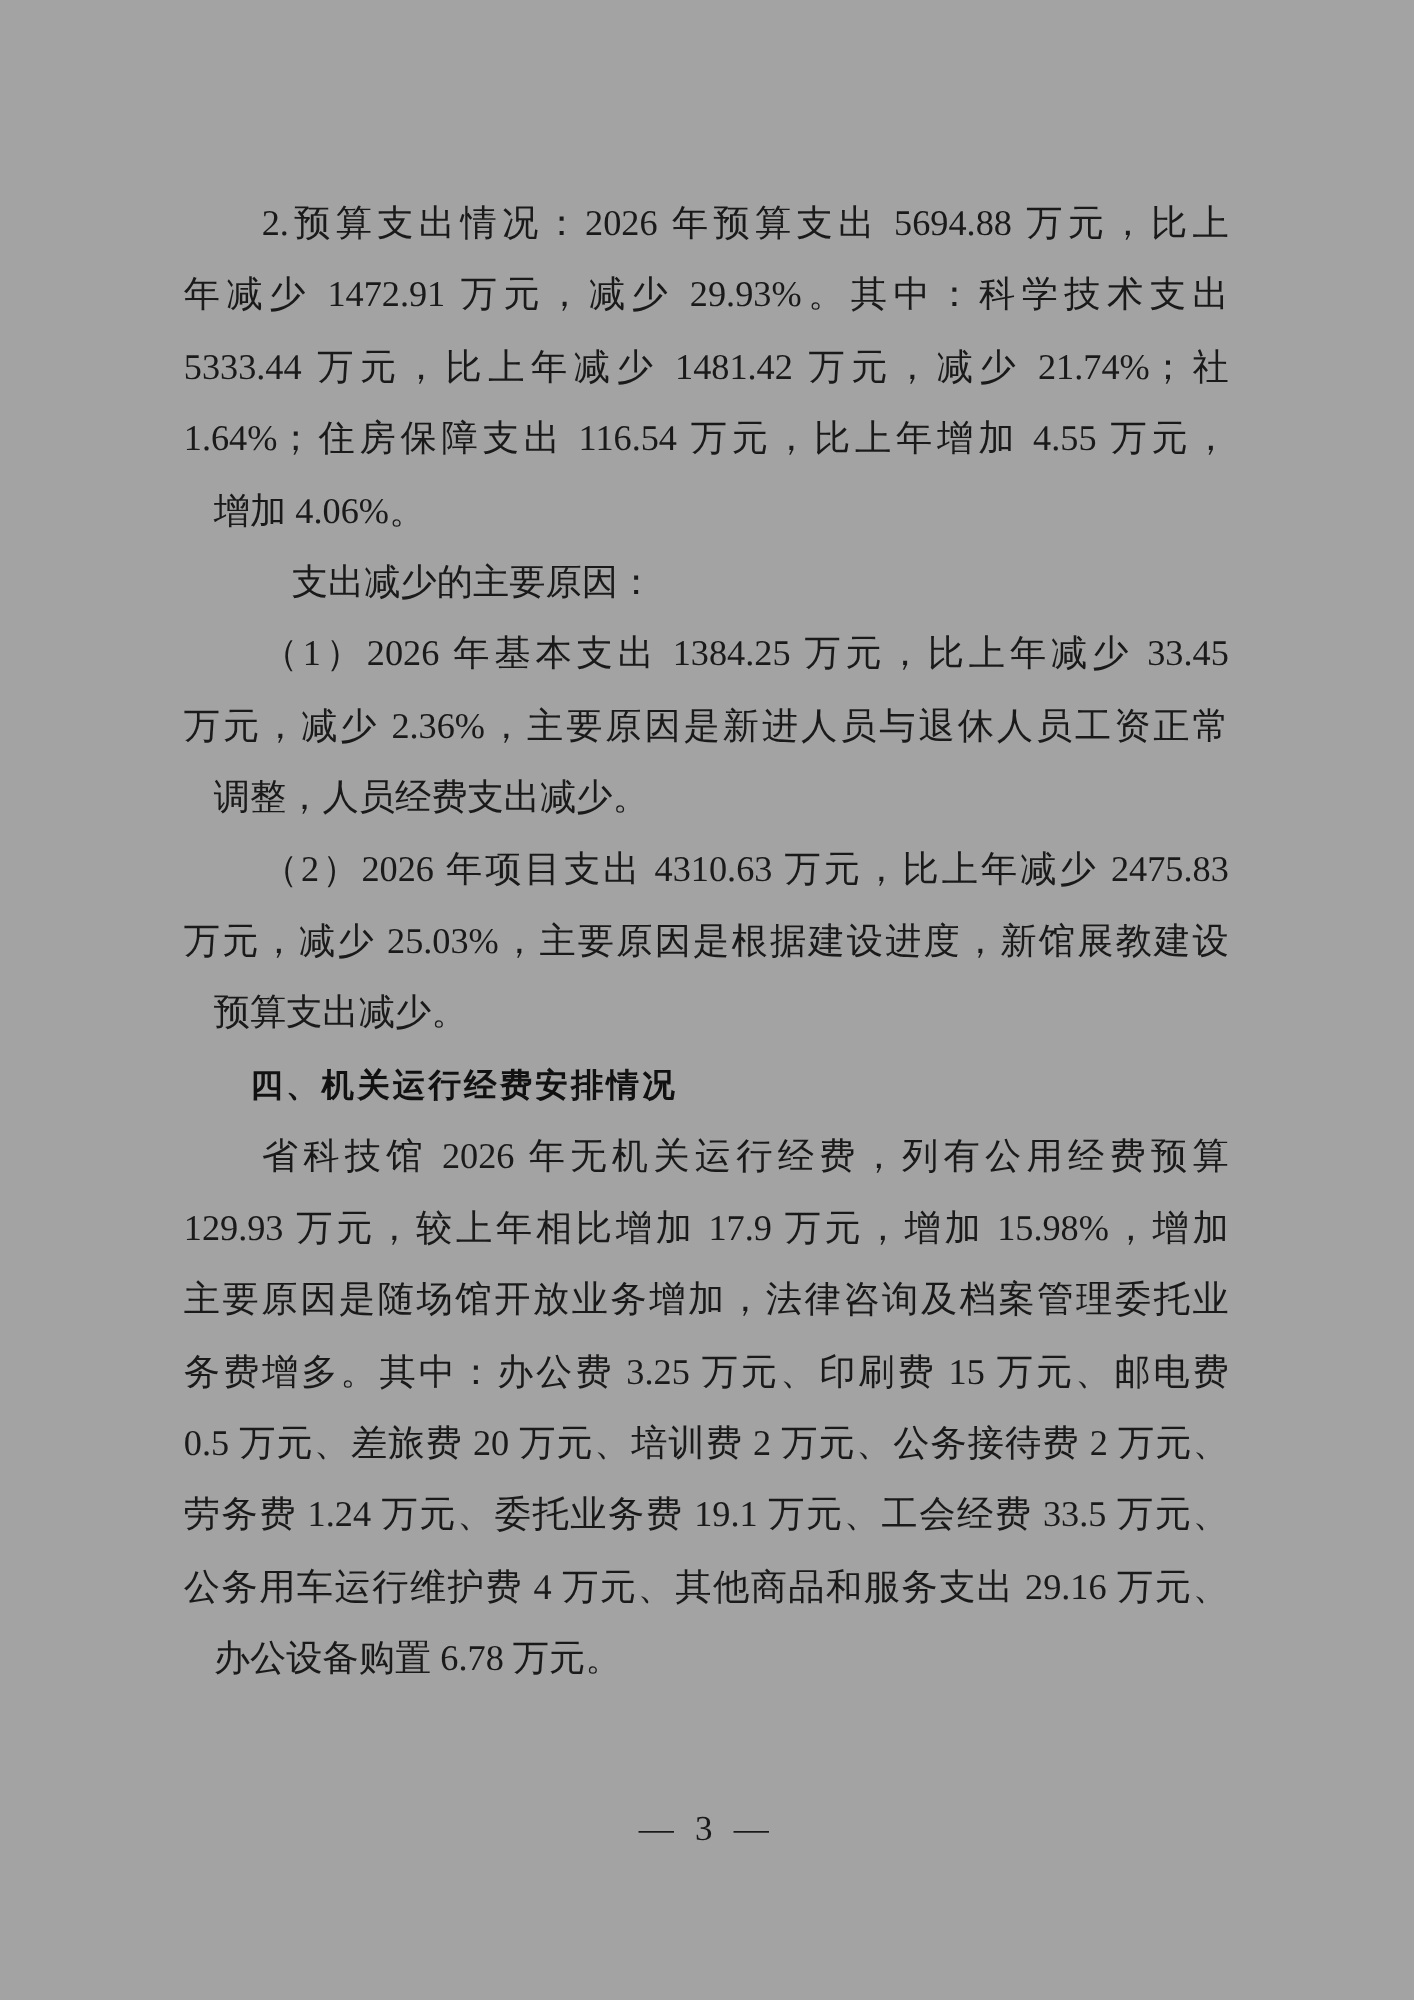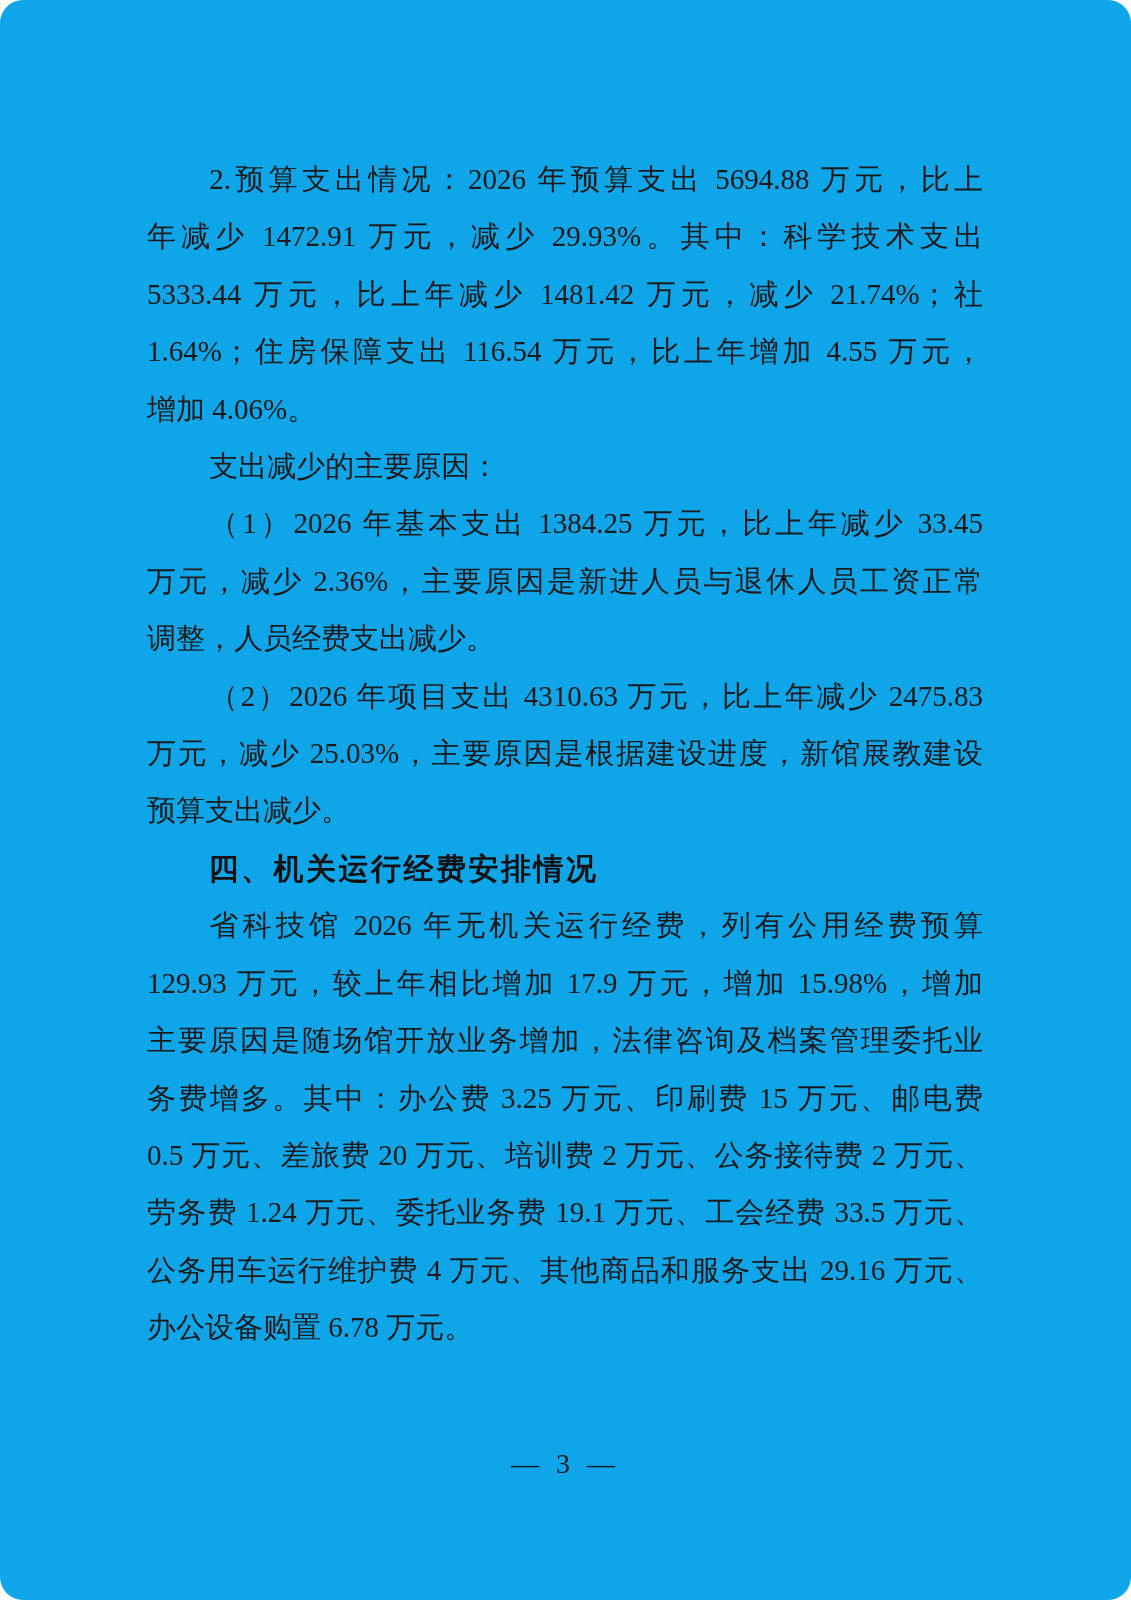--- a/index.html
+++ b/index.html
@@ -10,23 +10,22 @@
     width: 1131px;
     height: 1600px;
     background: #ffffff;
     font-family: "Liberation Serif", "DejaVu Serif", serif;
     color: #1a1a1a;
   }
   .page {
     position: relative;
     width: 1131px;
     height: 1600px;
-    background: #0ea5e9;
+    background: #a3a3a3;
     overflow: hidden;
-    border-radius: 23px;
   }
   .body-text {
     position: absolute;
     left: 147px;
     top: 151px;
     width: 836px;
     font-size: 29px;
     line-height: 57.4px;
   }
   .para {
@@ -35,29 +34,30 @@
   }
   .line {
     text-align: justify;
     text-align-last: justify;
     text-justify: inter-character;
     white-space: normal;
   }
   .line.last {
     text-align: right;
     text-align-last: left;
+    margin-left: 24px;
   }
   .line.indent {
     text-indent: 2.15em;
   }
   .heading {
     margin: 0;
     font-family: "Liberation Sans", "DejaVu Sans", sans-serif;
     font-weight: 700;
-    font-size: 30px;
+    font-size: 26px;
     line-height: 57.4px;
     text-indent: 2.05em;
     letter-spacing: 2.5px;
     color: #111111;
   }
   .page-footer {
     position: absolute;
     top: 1448px;
     left: 0;
     width: 100%;

